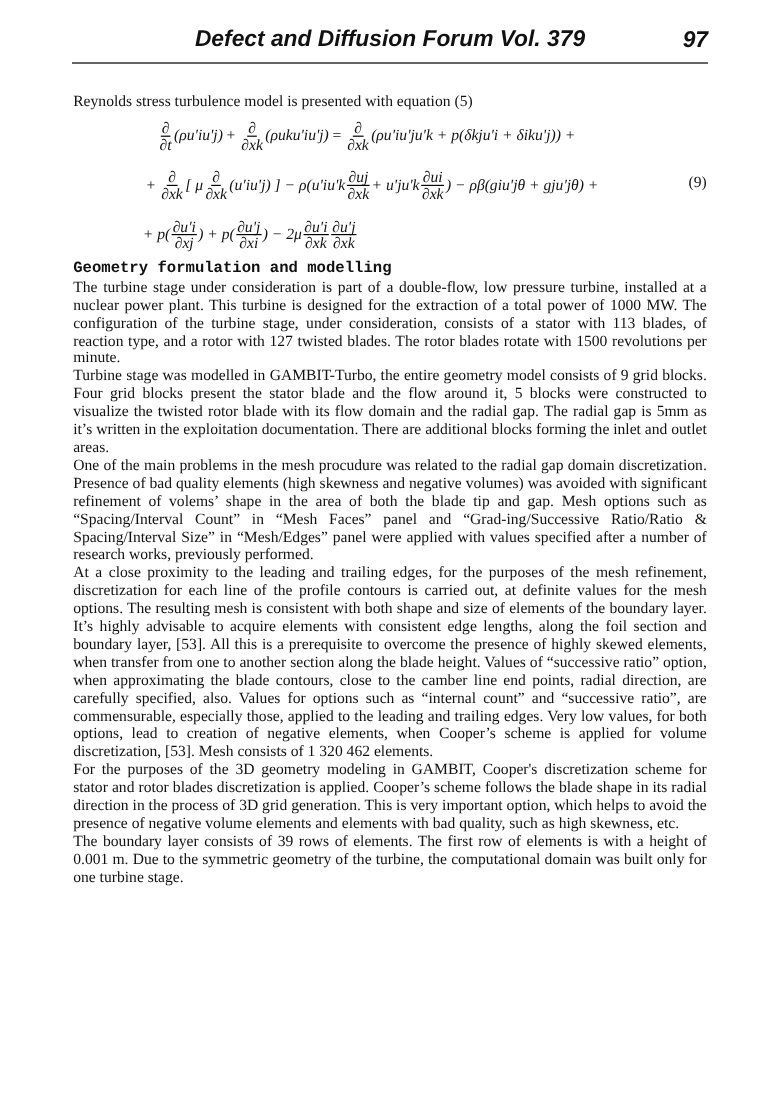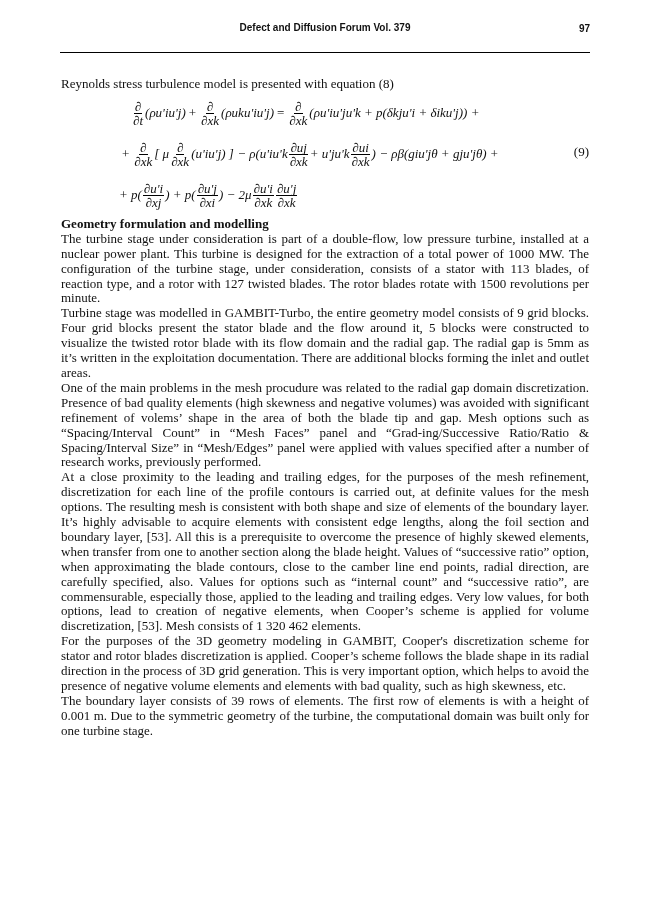--- a/index.html
+++ b/index.html
@@ -1,30 +1,30 @@
 <!DOCTYPE html>
 <html><head>
   <meta charset="utf-8">
   <style>
     html, body { margin: 0; padding: 0; background: #ffffff; }
     body { width: 650px; height: 920px; position: relative; overflow: hidden; color: #111; }
     .header {
       position: absolute; left: 60px; top: 22px; width: 530px; height: 20px;
-      font-family: "Liberation Sans", sans-serif; font-weight: bold; font-size: 10px;
+      font-family: "Liberation Sans", sans-serif; font-weight: bold; font-size: 19px; font-style: italic;
     }
     .header .journal { position: absolute; left: 0; right: 0; text-align: center; top: 0; }
     .header .pagenum { position: absolute; right: 0; top: 1px; }
     .rule { position: absolute; left: 60px; top: 52px; width: 530px; height: 0; border-top: 1.2px solid #000; }
     .body {
       position: absolute; left: 61px; top: 77px; width: 528px;
       font-family: "Liberation Serif", serif; font-size: 13px; line-height: 14.9px;
     }
     .p { margin: 0; text-align: justify; text-align-last: left; }
     .intro { margin: 0 0 0 0; }
-    .heading { font-weight: bold; margin: 0; }
+    .heading { font-weight: bold; margin: 0; font-family: Liberation Mono, monospace; }
     .after-eq { margin-top: 7px; margin-bottom: 7px; }
     
     .equation {
       position: relative; height: 123px; margin-top: 2px;
       font-family: "Liberation Serif", serif; font-style: italic; font-size: 13px;
     }
     .eq-line { position: absolute; left: 70px; white-space: nowrap; height: 40px; display: flex; align-items: center; }
     .eq-line.l1 { top: 0; }
     .eq-line.l2 { top: 41px; left: 58px; }
     .eq-line.l3 { top: 82px; left: 58px; }
@@ -37,21 +37,21 @@
 </head>
 <body>
 
 <div class="header">
   <span class="journal">Defect and Diffusion Forum Vol. 379</span>
   <span class="pagenum">97</span>
 </div>
 <div class="rule"></div>
 
 <div class="body">
-  <p class="p intro">Reynolds stress turbulence model is presented with equation (8)</p>
+  <p class="p intro">Reynolds stress turbulence model is presented with equation (5)</p>
 
   <div class="equation">
     <div class="eq-line l1">
       <span class="frac">
           <span class="num">∂</span>
           <span class="den">∂t</span>
         </span>
       <span>(ρu'iu'j)</span>
       <span class="op">+</span>
       <span class="frac">

